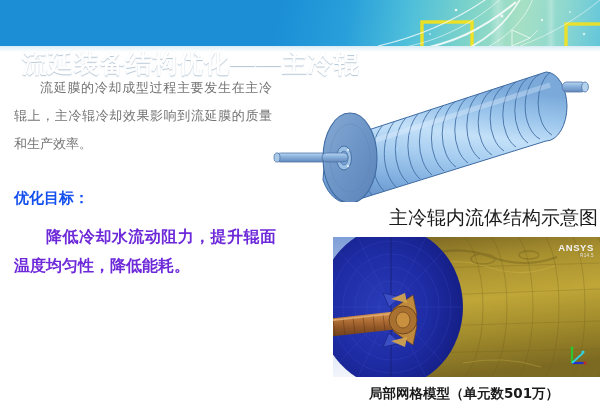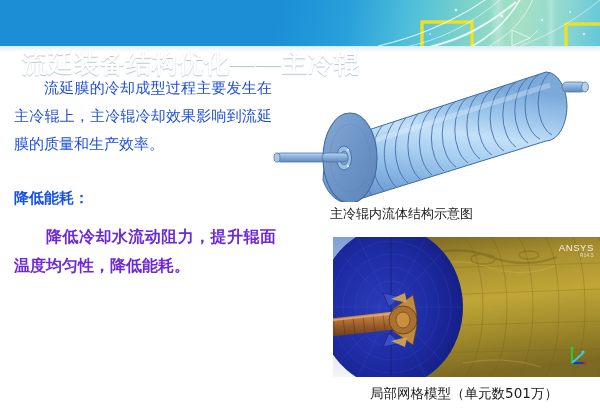--- a/index.html
+++ b/index.html
@@ -59,23 +59,23 @@
     white-space: nowrap;
     margin-top: 40px;
   }
 
   
   #body-paragraph {
     position: absolute;
     left: 14px;
     top: 74px;
     width: 258px;
-    font-size: 15px;
+    font-size: 13px;
     line-height: 28px;
-    color: #1d4ed8;
+    color: #737373;
     text-indent: 2em;
     text-align: justify;
     font-family: "DejaVu Sans", "Liberation Sans", sans-serif;
   }
   #goal-label {
     position: absolute;
     left: 14px;
     top: 188px;
     font-size: 15px;
     font-weight: bold;
@@ -103,22 +103,22 @@
     left: 262px;
     top: 52px;
     width: 338px;
     height: 150px;
   }
   #roller-caption {
     position: absolute;
     left: 330px;
     top: 205px;
     width: 268px;
-    text-align: left;
-    font-size: 13px;
+    text-align: right;
+    font-size: 19px;
     color: #1a1a1a;
     font-family: "DejaVu Sans", "Liberation Sans", sans-serif;
   }
 
   
   #mesh-figure {
     position: absolute;
     left: 333px;
     top: 237px;
     width: 267px;
@@ -130,21 +130,21 @@
     position: absolute;
     right: 6px;
     top: 6px;
     text-align: right;
     line-height: 1;
     pointer-events: none;
   }
   #ansys-watermark .ansys-main {
     display: block;
     font-size: 9.5px;
-    font-weight: normal;
+    font-weight: bold;
     letter-spacing: 0.6px;
     color: #f2f2f2;
     font-family: "Liberation Sans", sans-serif;
     margin-left: 12px;
   }
   #ansys-watermark .ansys-sub {
     display: block;
     font-size: 4.5px;
     letter-spacing: 0.4px;
     color: #e2e2e2;
@@ -160,20 +160,21 @@
   }
   #mesh-caption {
     position: absolute;
     left: 330px;
     top: 385px;
     width: 268px;
     text-align: center;
     font-size: 13.5px;
     color: #1a1a1a;
     font-family: "DejaVu Sans", "Liberation Sans", sans-serif;
+    font-weight: bold;
   }
 </style>
 </head>
 <body>
 
 <div id="header-bar">
   <svg id="header-deco" viewBox="0 0 230 46" preserveAspectRatio="none">
     <defs>
       <linearGradient id="glowA" x1="0" y1="0" x2="1" y2="0">
         <stop offset="0%" stop-color="#ffffff" stop-opacity="0"></stop>
@@ -204,21 +205,21 @@
     <circle cx="172" cy="20" r="1.2" fill="#ffffff" opacity="0.7"></circle>
     <circle cx="200" cy="12" r="1.0" fill="#ffffff" opacity="0.6"></circle>
     <circle cx="214" cy="34" r="1.3" fill="#ffffff" opacity="0.65"></circle>
     <circle cx="60" cy="34" r="1.0" fill="#ffffff" opacity="0.55"></circle>
   </svg>
 </div>
 <div id="header-underline"></div>
 <div id="page-title">流延装备结构优化——主冷辊</div>
 
 <div id="body-paragraph">流延膜的冷却成型过程主要发生在主冷辊上，主冷辊冷却效果影响到流延膜的质量和生产效率。</div>
-<div id="goal-label">降低能耗：</div>
+<div id="goal-label">优化目标：</div>
 <div id="goal-text">降低冷却水流动阻力，提升辊面温度均匀性，降低能耗。</div>
 
 <svg id="roller-figure" viewBox="0 0 338 150" preserveAspectRatio="none">
   <defs>
     <linearGradient id="bodyGrad" x1="0" y1="1" x2="0.25" y2="0">
       <stop offset="0%" stop-color="#5b86c0"></stop>
       <stop offset="22%" stop-color="#7cabdd"></stop>
       <stop offset="45%" stop-color="#a6cdf0"></stop>
       <stop offset="63%" stop-color="#c3e0f8"></stop>
       <stop offset="80%" stop-color="#9cc6ec"></stop>

